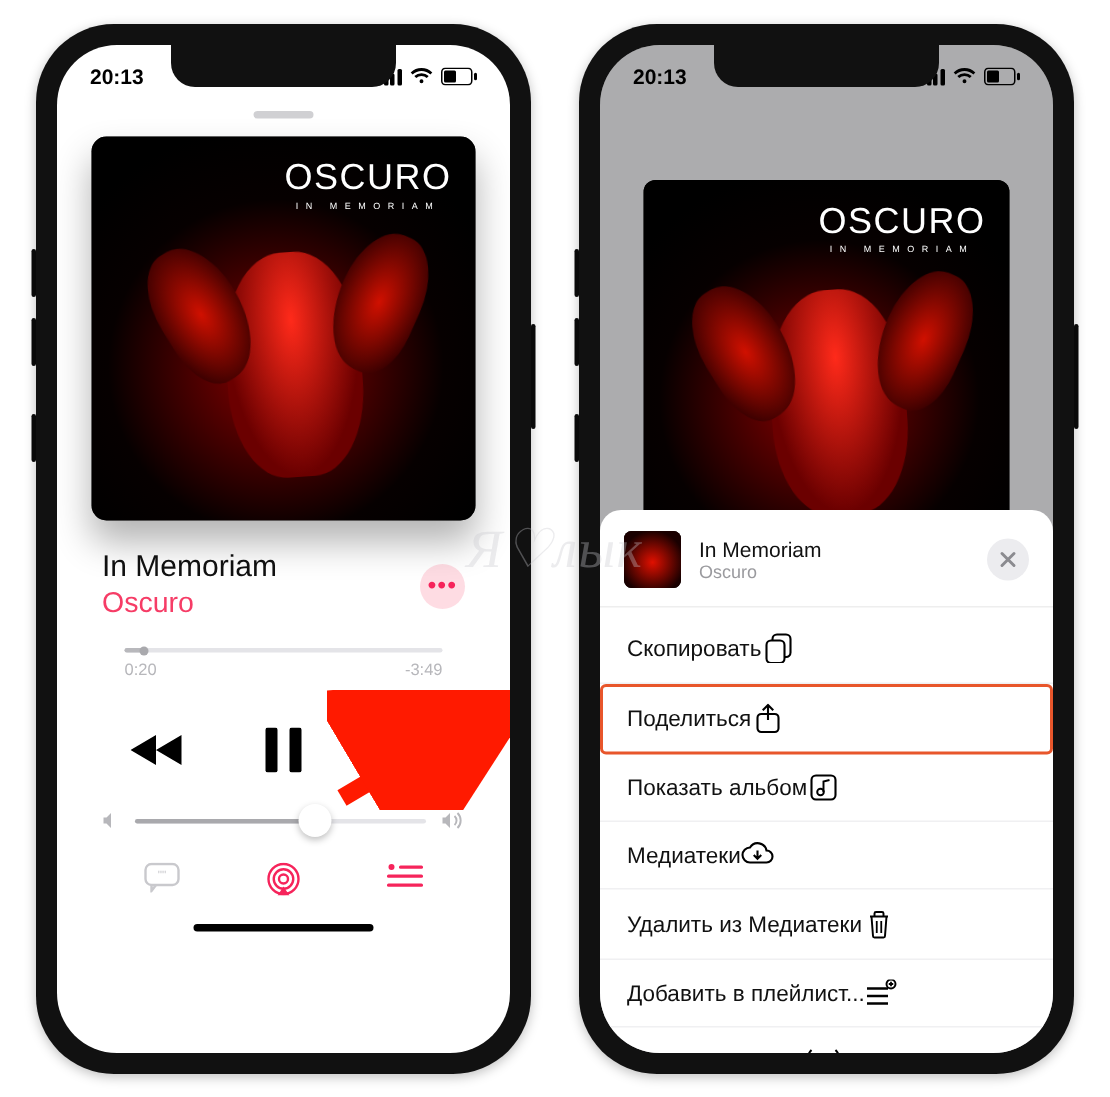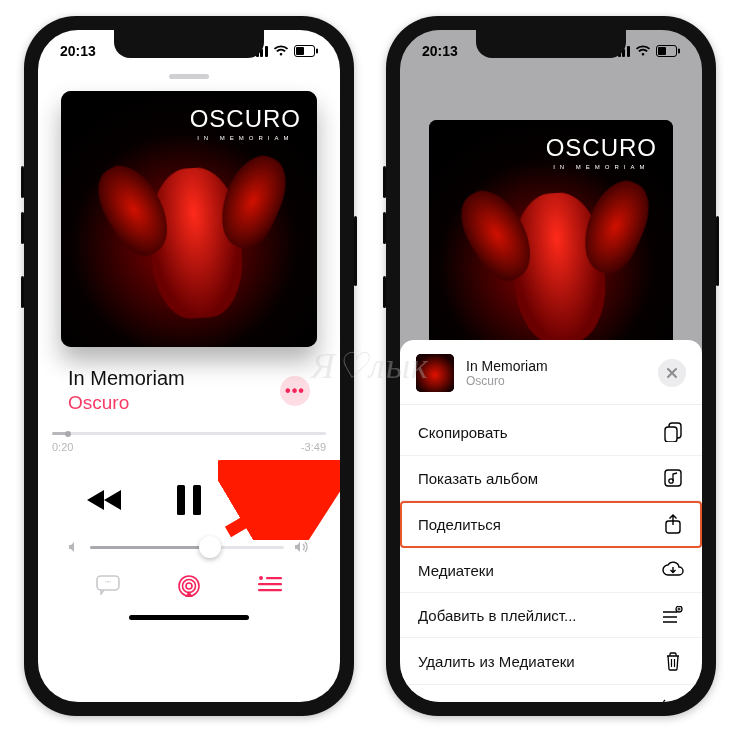--- a/index.html
+++ b/index.html
@@ -126,21 +126,21 @@
   }
   .track-title { font-size:20px; font-weight:400; color:#111; }
   .track-artist { font-size:19px; color:#f63c66; font-weight:400; margin-top:2px;}
   .more-btn {
     width:30px;height:30px;border-radius:50%;
     background:rgba(250,60,100,.18);
     display:flex;align-items:center;justify-content:center;
     color:#f6245b; font-size:16px; letter-spacing:1px; font-weight:700;
   }
   .prog {
-    padding: 18px 14px 4px;
+    padding: 18px 45px 4px;
   }
   .prog-bar {
     height:3px; background:#e4e4e8; border-radius:2px; position:relative;
   }
   .prog-bar .fill { position:absolute; left:0; top:0; height:100%; width:6%; background:#b8b8bc; border-radius:2px;}
   .prog-bar .knob { position:absolute; left:6%; top:50%; width:6px;height:6px; background:#a9a9ad; border-radius:50%; transform:translate(-50%,-50%);}
   .prog-times { display:flex; justify-content:space-between; font-size:11px; color:#b7b7bb; margin-top:6px;}
   .controls {
     display:flex; justify-content:center; align-items:center; gap:52px;
     padding: 28px 0 26px;
@@ -187,21 +187,21 @@
   .sh-sub { font-size:12px; color:#9a9a9e; }
   .close-x {
     margin-left:auto;
     width:28px;height:28px;border-radius:50%;
     background:#ececef; color:#8b8b90;
     display:flex;align-items:center;justify-content:center;
     font-size:15px;
   }
   .menu { flex:1; overflow:hidden; padding-top:4px;}
   .mi {
-    display:flex; align-items:center; justify-content:space-between;
+    display:flex; align-items:center; 
     padding: 13px 18px;
     font-size:15px; color:#111;
     border-bottom:1px solid #f0f0f2;
   }
   .mi.highlight {
     outline: 2px solid #e8562b;
     outline-offset:-2px;
     border-radius:4px;
   }
   .mi .ico { width:22px; display:flex; justify-content:center; color:#111;}
@@ -423,68 +423,68 @@
         <div class="menu">
           <div class="mi">
             <span>Скопировать</span>
             <span class="ico">
               <svg width="18" height="20" viewBox="0 0 18 20">
                   <rect x="5" y="1" width="12" height="15" rx="3" fill="none" stroke="#000" stroke-width="1.4"></rect>
                   <rect x="1" y="5" width="12" height="15" rx="3" fill="#fff" stroke="#000" stroke-width="1.4"></rect>
                 </svg>
             </span>
           </div>
+          <div class="mi highlight">
+            <span>Поделиться</span>
+            <span class="ico">
+              <svg width="16" height="20" viewBox="0 0 16 20">
+                  <rect x="1" y="7" width="14" height="12" rx="2.5" fill="none" stroke="#000" stroke-width="1.4"></rect>
+                  <path d="M8 1v10M4.5 4.5L8 1l3.5 3.5" fill="none" stroke="#000" stroke-width="1.4"></path>
+                </svg>
+            </span>
+          </div>
           <div class="mi">
             <span>Показать альбом</span>
             <span class="ico">
               <svg width="18" height="18" viewBox="0 0 18 18">
                   <rect x="1" y="1" width="16" height="16" rx="3" fill="none" stroke="#000" stroke-width="1.4"></rect>
                   <circle cx="7" cy="12" r="2.2" fill="none" stroke="#000" stroke-width="1.3"></circle>
                   <path d="M9 12V5l4-1" fill="none" stroke="#000" stroke-width="1.3"></path>
                 </svg>
             </span>
           </div>
-          <div class="mi highlight">
-            <span>Поделиться</span>
-            <span class="ico">
-              <svg width="16" height="20" viewBox="0 0 16 20">
-                  <rect x="1" y="7" width="14" height="12" rx="2.5" fill="none" stroke="#000" stroke-width="1.4"></rect>
-                  <path d="M8 1v10M4.5 4.5L8 1l3.5 3.5" fill="none" stroke="#000" stroke-width="1.4"></path>
-                </svg>
-            </span>
-          </div>
           <div class="mi">
             <span>Медиатеки</span>
             <span class="ico">
               <svg width="22" height="18" viewBox="0 0 22 18">
                   <path d="M6 14a5 5 0 010-10 6 6 0 0111 2 4 4 0 010 8H6z" fill="none" stroke="#000" stroke-width="1.4"></path>
                   <path d="M11 6v5M8.5 9L11 11.5 13.5 9" fill="none" stroke="#000" stroke-width="1.4"></path>
+                </svg>
+            </span>
+          </div>
+          <div class="mi">
+            <span>Удалить из Медиатеки</span>
+            <span class="ico">
+              <svg width="16" height="20" viewBox="0 0 16 20">
+                  <path d="M2 5h12M5 5V3a1 1 0 011-1h4a1 1 0 011 1v2M3 5l1 13a1 1 0 001 1h6a1 1 0 001-1l1-13" fill="none" stroke="#000" stroke-width="1.3"></path>
+                  <path d="M6.5 8v8M9.5 8v8" stroke="#000" stroke-width="1.2"></path>
                 </svg>
             </span>
           </div>
           <div class="mi">
             <span>Добавить в плейлист...</span>
             <span class="ico">
               <svg width="20" height="18" viewBox="0 0 20 18">
                   <path d="M0 6h14M0 11h14M0 16h14" stroke="#000" stroke-width="1.6"></path>
                   <circle cx="16" cy="3" r="3" fill="none" stroke="#000" stroke-width="1.3"></circle>
                   <path d="M16 1.5v3M14.5 3h3" stroke="#000" stroke-width="1.2"></path>
                 </svg>
             </span>
           </div>
           <div class="mi">
-            <span>Удалить из Медиатеки</span>
-            <span class="ico">
-              <svg width="16" height="20" viewBox="0 0 16 20">
-                  <path d="M2 5h12M5 5V3a1 1 0 011-1h4a1 1 0 011 1v2M3 5l1 13a1 1 0 001 1h6a1 1 0 001-1l1-13" fill="none" stroke="#000" stroke-width="1.3"></path>
-                  <path d="M6.5 8v8M9.5 8v8" stroke="#000" stroke-width="1.2"></path>
-                </svg>
-            </span>
-          </div>
-          <div class="mi">
             <span>Создать станцию</span>
             <span class="ico">
               <svg width="22" height="18" viewBox="0 0 22 18">
                   <circle cx="11" cy="9" r="2" fill="#000"></circle>
                   <path d="M6 5a6 6 0 000 8M16 5a6 6 0 010 8M3 2a10 10 0 000 14M19 2a10 10 0 010 14" fill="none" stroke="#000" stroke-width="1.3"></path>
                 </svg>
             </span>
           </div>
 
         </div>

